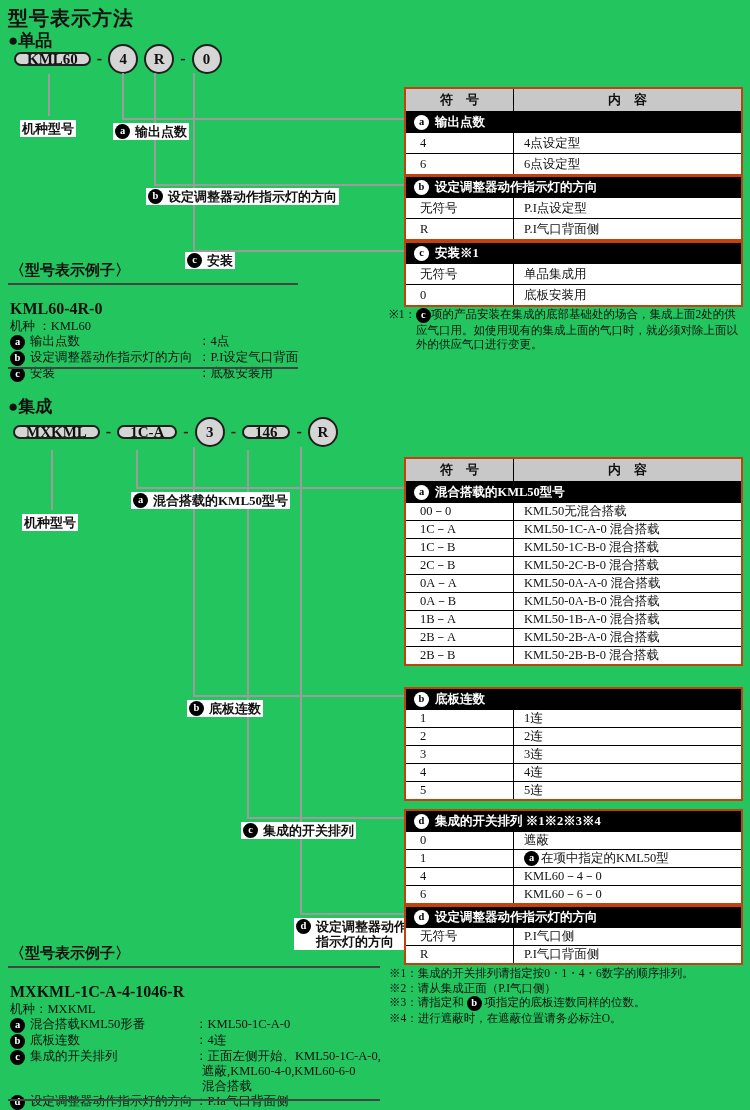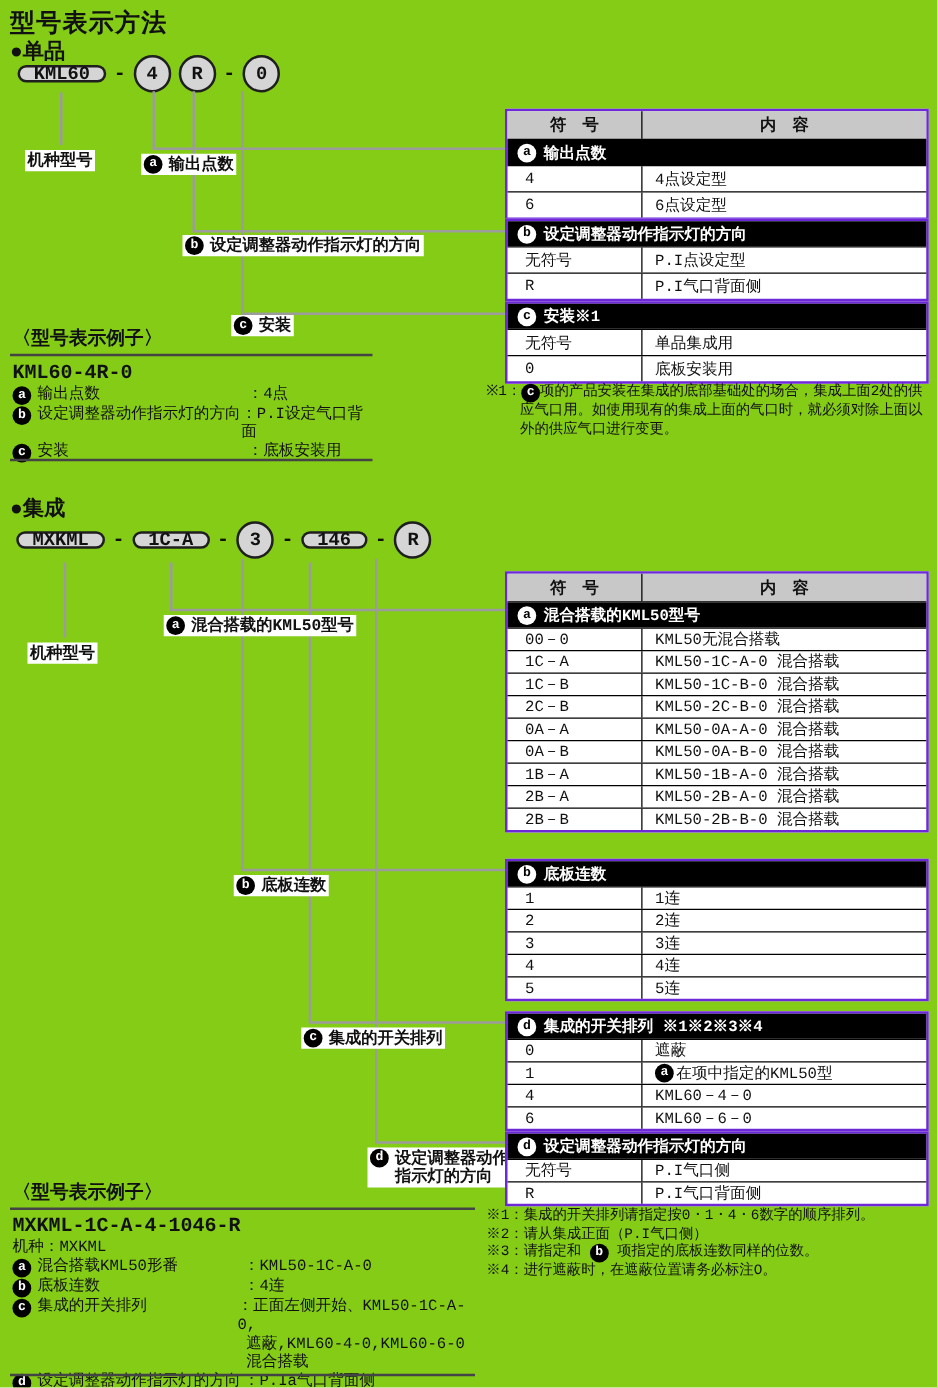--- a/index.html
+++ b/index.html
@@ -1,17 +1,17 @@
 <!DOCTYPE html>
 <html><head>
 <meta charset="utf-8">
 <style>
   html,body{margin:0;padding:0;background:#fff;}
-  .canvas{position:relative;width:750px;height:1110px;background:#84cc16;overflow:hidden;
-          font-family:Liberation Mono, monospace;color:#111;}
+  .canvas{position:relative;width:750px;height:1110px;background:#22c55e;overflow:hidden;
+          font-family:Liberation Serif, serif;color:#111;}
   .abs{position:absolute;}
   .page-title{font-size:20px;font-weight:bold;letter-spacing:1px;}
   .sec-label{font-size:17px;font-weight:bold;}
   
   .code-row{display:flex;align-items:center;gap:6px;}
   .pill,.circle{background:#d5d5d5;border:2px solid #1f1f1f;display:flex;align-items:center;
                 justify-content:center;font-weight:bold;font-size:15px;color:#111;box-sizing:border-box;}
   .pill{height:14px;border-radius:16px;padding:0 11px;min-width:44px;}
   .circle{width:30px;height:30px;border-radius:50%;padding:0;}
   .dash{font-weight:bold;font-size:16px;color:#111;}
@@ -21,40 +21,40 @@
   .hline{height:2px;}
   
   .dlabel{position:absolute;background:#fff;display:flex;gap:5px;align-items:flex-start;
           font-size:13px;font-weight:bold;line-height:15px;padding:1px 2px;white-space:nowrap;}
   
   .bdg{display:inline-flex;flex:0 0 auto;width:15px;height:15px;border-radius:50%;background:#000;
        color:#fff;font-size:10.5px;font-weight:bold;align-items:center;justify-content:center;
        line-height:1;margin-top:0px;}
   .bdg.inv{background:#fff;color:#000;}
   
-  .tblbox{position:absolute;border:2px solid #6d28d9;background:#fff;box-sizing:border-box;}
+  .tblbox{position:absolute;border:2px solid #c2410c;background:#fff;box-sizing:border-box;}
   .thead{display:flex;background:#c8c8c8;height:22px;font-weight:bold;font-size:13px;border-bottom:1.5px solid #000;}
   .c1h{width:108px;border-right:1.5px solid #000;display:flex;align-items:center;justify-content:center;box-sizing:border-box;}
   .c2h{flex:1;display:flex;align-items:center;justify-content:center;}
   .band{background:#000;color:#fff;height:20px;display:flex;align-items:center;gap:6px;
         padding-left:8px;font-weight:bold;font-size:12.5px;}
   .trow{display:flex;border-top:1px solid #000;box-sizing:border-box;}
   .rh21 .trow{height:21px;}
   .rh18 .trow{height:18px;}
   .cs{width:108px;border-right:1px solid #000;display:flex;align-items:center;
       padding-left:14px;font-size:12.5px;box-sizing:border-box;gap:2px;}
   .cc{flex:1;display:flex;align-items:center;padding-left:10px;font-size:12.5px;gap:2px;}
   
   .notes{position:absolute;font-size:11.5px;line-height:14.5px;color:#111;}
   .np{padding-left:27px;text-indent:-27px;}
   .np .bdg{text-indent:0;}
   
   .ex-head{font-size:15px;font-weight:bold;}
   .rule{position:absolute;height:2px;background:#444;}
-  .ex-model{font-size:16px;font-weight:bold;line-height:20px;}
+  .ex-model{font-size:16px;font-weight:bold;line-height:20px;margin-top:11px;}
   .ex-machine{font-size:12.5px;line-height:15px;}
   .ex-row{display:flex;font-size:12.5px;line-height:15px;}
   .ex-label{display:flex;gap:5px;align-items:flex-start;box-sizing:border-box;}
   .ex-label .bdg{margin-top:1px;}
   .exw1 .ex-label{width:188px;}
   .exw2 .ex-label{width:185px;}
   .ex-val{display:flex;flex-direction:column;}
   .ex-val span.cont{padding-left:7px;}
 </style>
 </head>
@@ -298,20 +298,21 @@
       <div class="np">※1：集成的开关排列请指定按0・1・4・6数字的顺序排列。</div>
       <div class="np">※2：请从集成正面（P.I气口侧）</div>
       <div class="np">※3：请指定和 <span class="bdg">b</span> 项指定的底板连数同样的位数。</div>
       <div class="np">※4：进行遮蔽时，在遮蔽位置请务必标注O。</div>
     </div>
 
   <div class="abs ex-head" style="left:10px;top:261px;">〈型号表示例子〉</div>
   <div class="rule" style="left:8px;top:283px;width:290px;"></div>
   <div class="abs exw1" id="s1-example" style="left:10px;top:288px;width:290px;">
       <div class="ex-model">KML60-4R-0</div>
+           <div class="ex-machine">机种 ：KML60</div>
       <div class="ex-row">
             <span class="ex-label">
           <span class="bdg">a</span>
           <span>输出点数</span>
         </span>
             <span class="ex-val">
           <span class="">：4点</span>
         </span>
       </div>
       <div class="ex-row">

